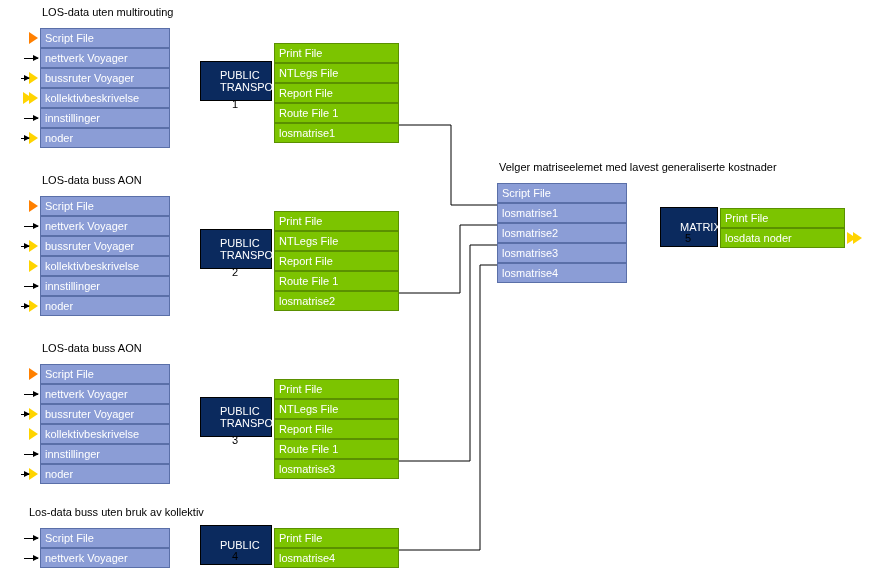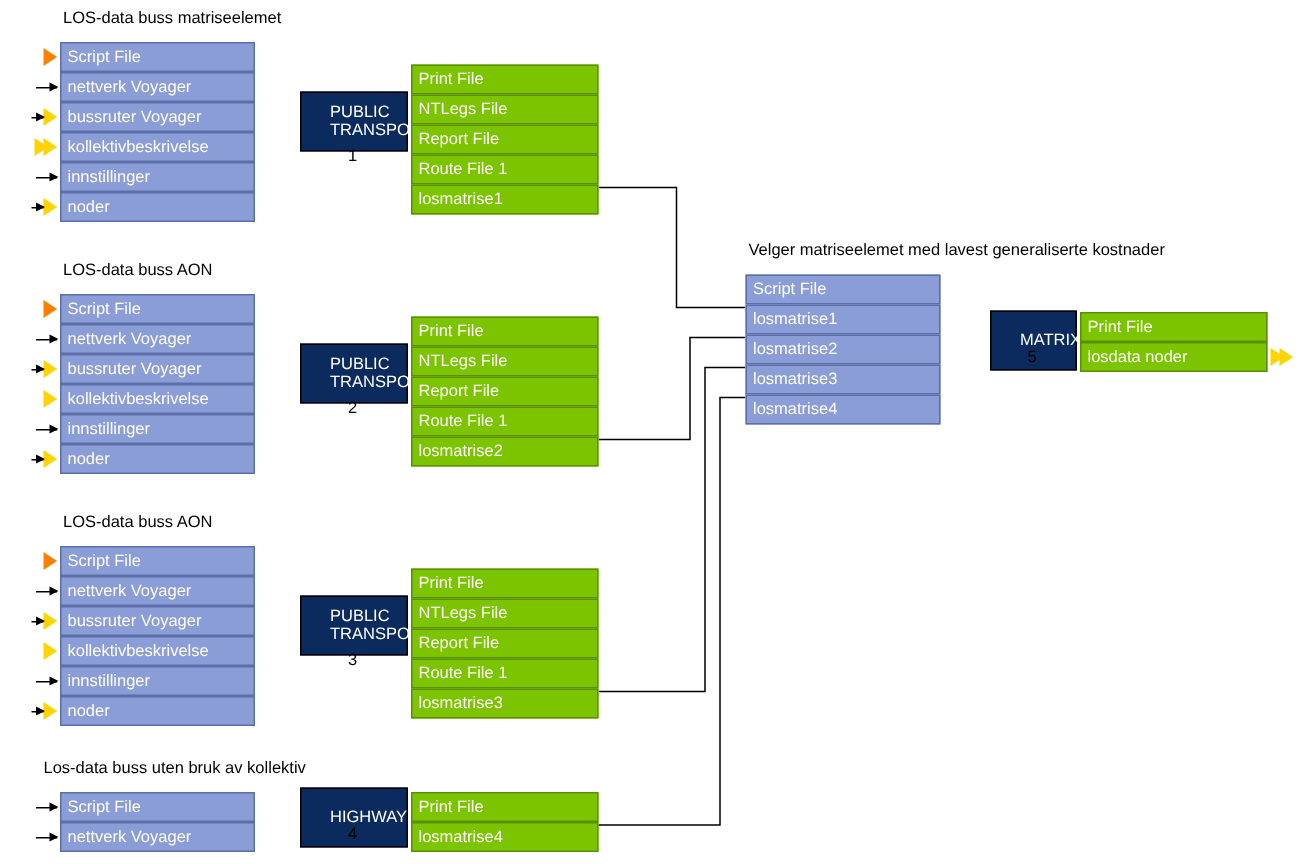--- a/index.html
+++ b/index.html
@@ -118,21 +118,21 @@
     <path d="M 399 125 L 451 125 L 451 205 L 497 205"></path>
 
     <path d="M 399 293 L 460 293 L 460 225 L 497 225"></path>
 
     <path d="M 399 461 L 470 461 L 470 245 L 497 245"></path>
 
     <path d="M 399 550 L 480 550 L 480 265 L 497 265"></path>
   </g>
 </svg>
 
-<div class="group-title" style="left:42px;top:6px">LOS-data buss matriseelemet</div>
+<div class="group-title" style="left:42px;top:6px">LOS-data uten multirouting</div>
 
 <div class="port" style="left:18px;top:20px">
     <div class="marker">
       <div class="tri-orange"></div>
     </div>
     <div class="port-label">Script File</div>
   </div>
 <div class="port" style="left:18px;top:40px">
     <div class="marker">
       <div class="arrow-line"></div>
@@ -321,21 +321,21 @@
     <div class="port-label">Script File</div>
   </div>
 <div class="port" style="left:18px;top:540px">
     <div class="marker">
       <div class="arrow-line"></div>
     </div>
     <div class="port-label">nettverk Voyager</div>
   </div>
 
 <div class="node-box" style="left:200px;top:525px;width:72px;height:24px">
-    <span>HIGHWAY</span>
+    <span>PUBLIC</span>
   </div>
 <div class="node-num" style="left:232px;top:550px">4</div>
 
 <div class="port port-out" style="left:274px;top:520px">
     <div class="port-label">Print File</div>
   </div>
 <div class="port port-out" style="left:274px;top:540px">
     <div class="port-label">losmatrise4</div>
   </div>
 

